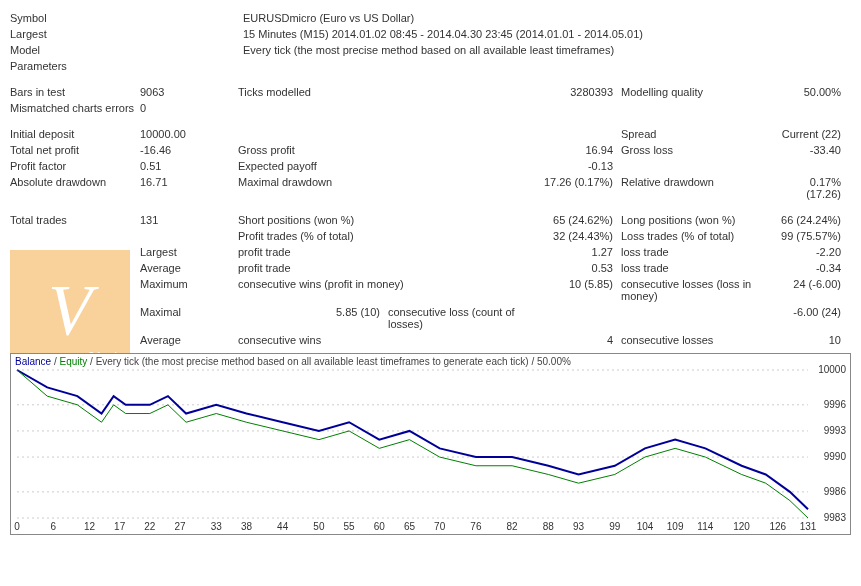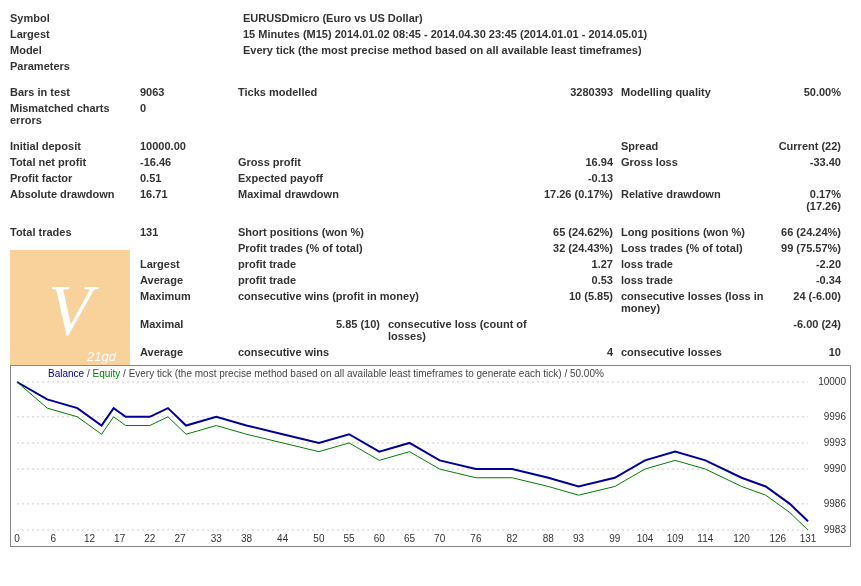--- a/index.html
+++ b/index.html
@@ -7,21 +7,20 @@
     padding: 10px;
     font-family: Tahoma, Arial, sans-serif;
     font-size: 11px;
     color: #333;
     background: #fff;
     width: 841px;
   }
   .row {
     display: flex;
     padding: 2px 0;
-    font-weight: bold;
   }
   .cell-label-1 { width: 130px; }
   .cell-value-1 { width: 95px; text-align: left; }
   .cell-label-2 { width: 230px; padding-left: 3px; }
   .cell-value-2 { width: 145px; text-align: right; }
   .cell-label-3 { width: 155px; padding-left: 8px; }
   .cell-value-3 { flex: 1; text-align: right; padding-right: 10px; }
   .wide-value { flex: 1; padding-left: 8px; }
   .section-gap { height: 10px; }
   .chart-container {
@@ -32,21 +31,21 @@
     background: #fff;
   }
   .chart-legend {
     position: absolute;
     top: 2px;
     left: 4px;
     font-size: 10px;
     color: #444;
     z-index: 5;
   }
-  .blue { color: #000099; margin-left: 33px; }
+  .blue { color: #000099; }
   .green { color: #008000; }
   .watermark {
     position: absolute;
     left: 10px;
     top: 250px;
     width: 120px;
     height: 120px;
     background: #f7c98a;
     display: flex;
     align-items: center;

